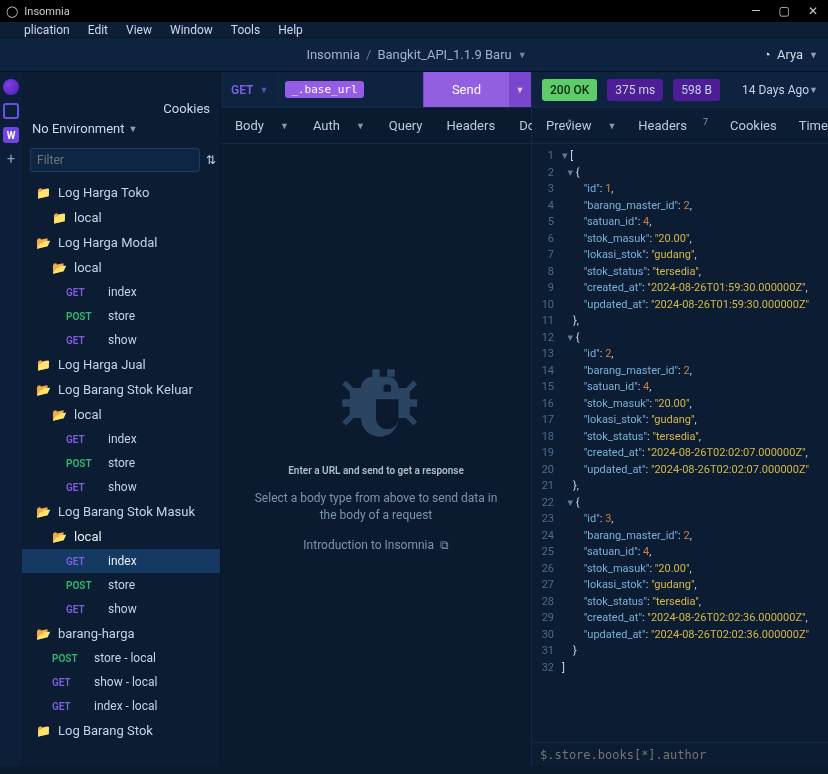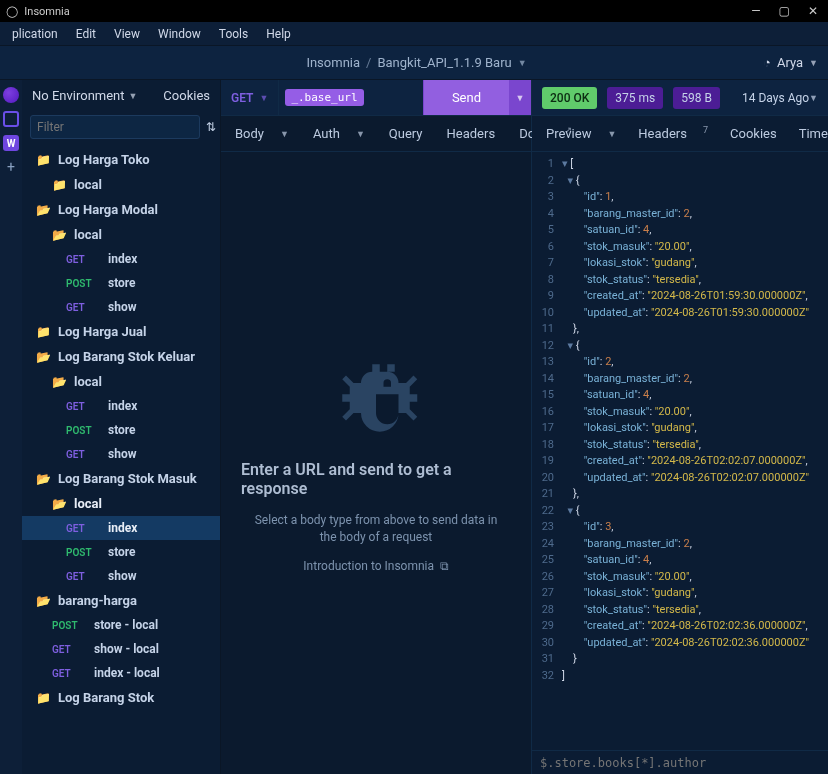--- a/index.html
+++ b/index.html
@@ -3,76 +3,76 @@
 <meta charset="utf-8">
 <style>
 * { box-sizing: border-box; margin: 0; padding: 0; font-family: -apple-system, BlinkMacSystemFont, "Segoe UI", Roboto, sans-serif; }
 body { background: #0b1a2e; color: #c5d3e8; font-size: 12px; width: 828px; height: 774px; overflow: hidden; }
 
 .titlebar { height: 22px; background: #000; display: flex; align-items: center; padding: 0 6px; justify-content: space-between; color: #ccc; font-size: 11px;}
 .titlebar-left { display:flex; align-items:center; gap:6px;}
 .titlebar-controls { display: flex; gap: 18px; align-items:center; padding-right:4px;}
 .titlebar-controls span { font-size:12px; }
 
-.menubar { height: 24px; background: #0d1f38; display: flex; align-items: center; padding: 0 4px; gap: 2px; border-bottom:1px solid #0a1626;}
+.menubar { height: 16px; background: #0d1f38; display: flex; align-items: center; padding: 0 16px; gap: 2px; border-bottom:1px solid #0a1626;}
 .menubar-item { padding: 3px 8px; font-size: 12px; color: #d0d8e8; cursor:pointer;}
 
 .headerbar { height: 34px; background: #0d2340; display: flex; align-items:center; justify-content:space-between; padding: 0 10px; border-bottom:1px solid #0a1626;}
 .breadcrumb { display:flex; align-items:center; gap:6px; color:#9fb3cc; font-size:13px; margin:0 auto;}
 .breadcrumb .sep { opacity:.6;}
 .user-area { display:flex; align-items:center; gap:6px; font-size:13px; color:#d0d8e8;}
 
 .main { display:flex; height: calc(100% - 22px - 24px - 34px); }
 
 .rail { width: 22px; background:#0d1f38; display:flex; flex-direction:column; align-items:center; gap:6px; padding-top:6px;}
 .rail-icon { width:18px; height:18px; display:flex; align-items:center; justify-content:center; border-radius:4px;}
 .rail-circle { width:16px; height:16px; border-radius:50%; background: radial-gradient(circle at 35% 35%, #7d3fe0, #5319c0);}
 .rail-box { width:16px; height:16px; border:2px solid #6a4fe8; border-radius:3px; background:#0d1f38;}
 .rail-w { width:16px; height:16px; background:#6f47e0; border-radius:3px; color:#fff; font-size:10px; font-weight:700; display:flex; align-items:center; justify-content:center;}
 .rail-plus { color:#89a1c2; font-size:14px;}
 
 .sidebar { width: 199px; background:#0b1c33; border-right:1px solid #0a1626; display:flex; flex-direction:column; overflow-y:auto;}
 .sidebar-top { display:flex; align-items:center; justify-content:space-between; padding: 8px 10px;}
-.env-label { color:#d0d8e8; font-size:13px; display:flex; align-items:center; gap:4px;}
+.env-label { color:#d0d8e8; font-size:13px; display:flex; align-items:center; gap:4px;margin-top:41px;}
 .cookies-label { color:#d0d8e8; font-size:13px;}
 .filter-row { display:flex; align-items:center; gap:6px; padding: 4px 8px;}
 .filter-input { flex:1; background:#0d2643; border:1px solid #1c3a5e; border-radius:3px; padding:4px 6px; color:#c5d3e8; font-size:12px;}
 .filter-icons { display:flex; gap:10px; color:#c5d3e8;}
 
 .tree { padding: 4px 0; }
 .tree-item { display:flex; align-items:center; gap:8px; padding: 5px 8px 5px 14px; font-size:13px; cursor:pointer;}
 .tree-item.sub { padding-left: 30px;}
 .tree-item.req { padding-left: 44px; font-size:12px;}
 .tree-item.req2 { padding-left: 30px; font-size:12px;}
 .tree-item.selected { background:#143a63; }
 .tree-item .method { width:34px; font-size:10px; font-weight:600; text-align:left;}
 .method.get { color:#7e5fe0;}
 .method.post { color:#2fba6e;}
 .folder-icon { color:#89a1c2; font-size:12px; width:14px; display:inline-block; }
 .folder-open { color:#89a1c2;}
-.item-label { color:#c5d3e8;font-weight:bold;}
+.item-label { color:#c5d3e8;}
 .item-label.sel { color:#e8eef7;}
 
 .center { flex:1; display:flex; flex-direction:column; border-right:1px solid #102a46; min-width:0;}
 .urlbar { height:36px; display:flex; align-items:stretch; border-bottom:1px solid #102a46; background:#0d2340;}
 .method-sel { display:flex; align-items:center; gap:6px; padding:0 10px; color:#7e5fe0; font-size:12px; font-weight:600; border-right:1px solid #102a46;}
 .url-input { flex:1; display:flex; align-items:center; gap:4px; padding:0 6px;}
 .url-tag { background:#955de6; border-radius:3px; padding:2px 6px; font-size:11px; color:#fff; font-family: monospace;}
 .url-path { font-family: monospace; font-size:13px; color:#d0d8e8;}
 .send-btn { background:#925fe0; color:#fff; padding:0 28px; font-size:13px; display:flex; align-items:center; border-left:1px solid #7a46ce;}
 .send-caret { background:#7a46ce; width:22px; display:flex; align-items:center; justify-content:center; color:#fff;}
 
 .req-tabs { height:36px; display:flex; align-items:center; gap:24px; padding:0 14px; border-bottom:1px solid #102a46;}
 .req-tab { font-size:13px; color:#bdcbe0; display:flex; align-items:center; gap:16px; cursor:pointer;}
 .caret { font-size:9px; opacity:.7;}
 .badge-sup { font-size:9px; opacity:.7; position:relative; top:-4px;}
 
 .center-body { flex:1; display:flex; flex-direction:column; align-items:center; justify-content:center; gap:14px; padding:20px;}
 .bug-icon svg { fill:#2a4462; }
-.prompt-title { font-size:16px; font-weight:600; color:#aebdd2;}
+.prompt-title { font-size:10px; font-weight:600; color:#aebdd2;}
 .prompt-sub { font-size:12px; color:#7d93ae; text-align:center; line-height:1.4; max-width:260px;}
 .intro-link { font-size:12px; color:#7d93ae; display:flex; align-items:center; gap:6px;}
 
 .right { width:296px; display:flex; flex-direction:column; background:#0b1c33; min-width:0;}
 .status-row { height:36px; display:flex; align-items:center; padding:0 10px; gap:10px; border-bottom:1px solid #102a46; background:#0d2340;}
 .chip { background:#4c1d95; border-radius:3px; padding:4px 8px; font-size:12px; color:#c5d3e8;}
 .chip.ok { background:#60cb6b; color:#0c2c12; font-weight:500;}
 .days-ago { margin-left:auto; font-size:12px; color:#c5d3e8; display:flex; align-items:center; gap:0;}
 
 .resp-tabs { height:36px; display:flex; align-items:center; gap:22px; padding:0 14px; border-bottom:1px solid #102a46;}

